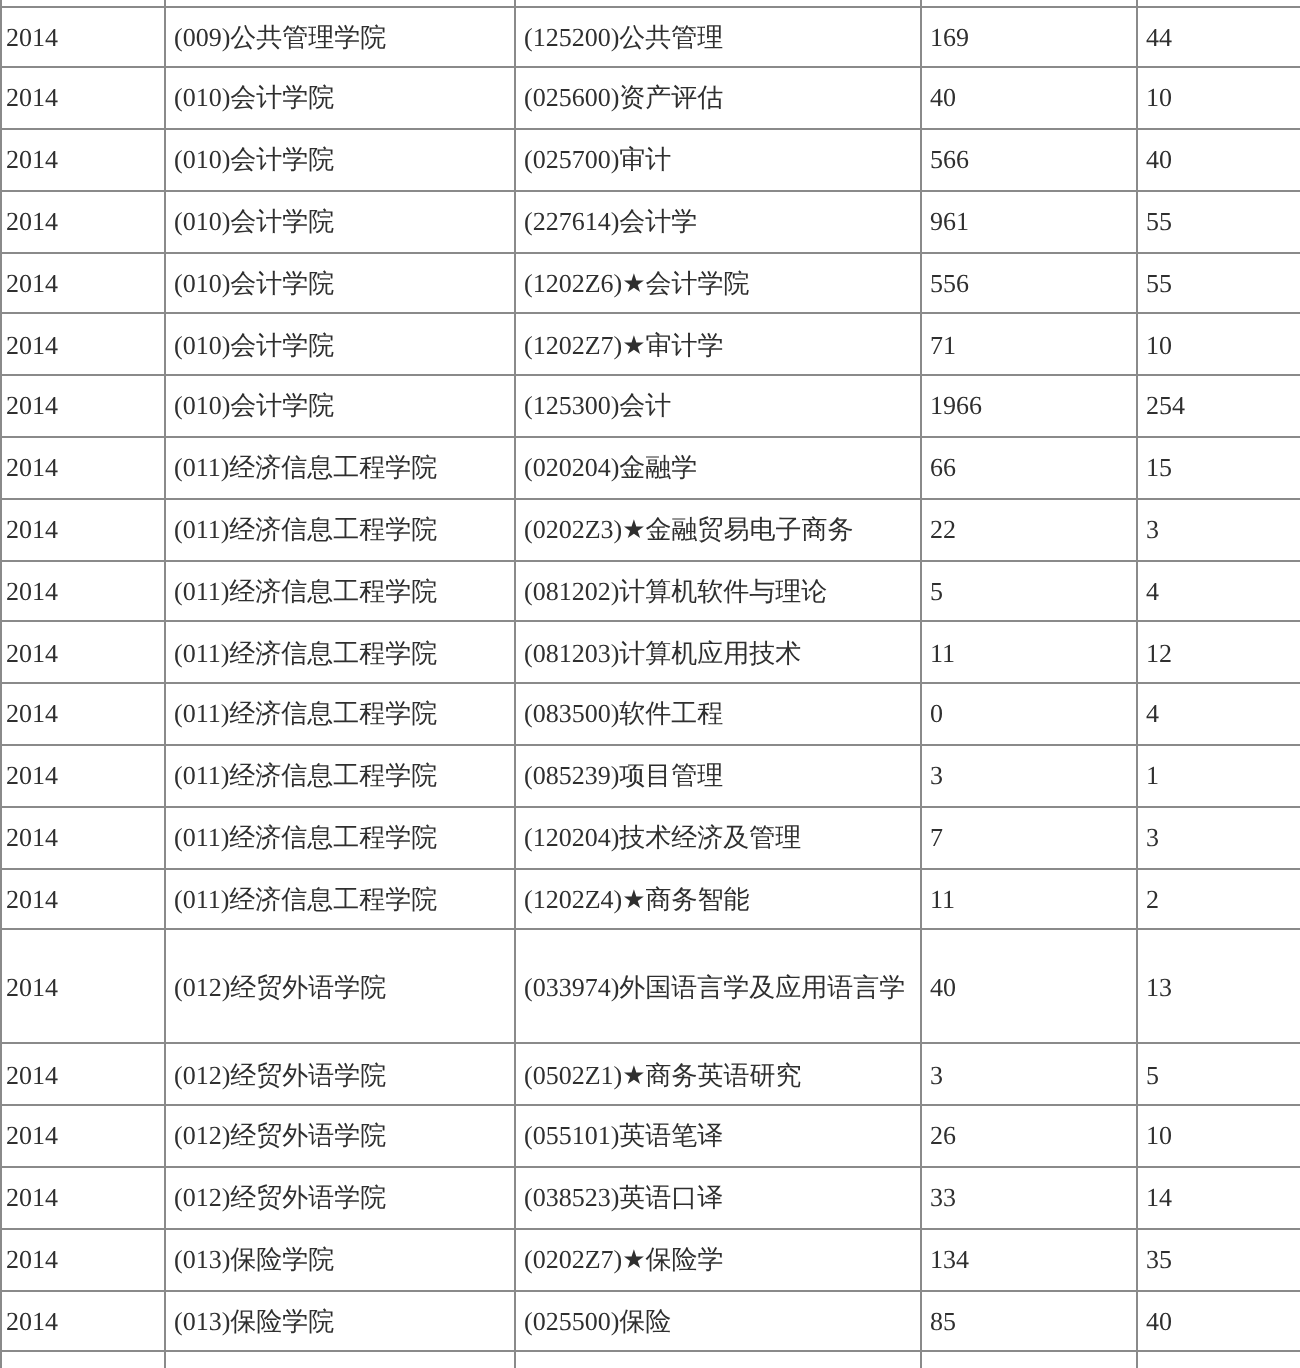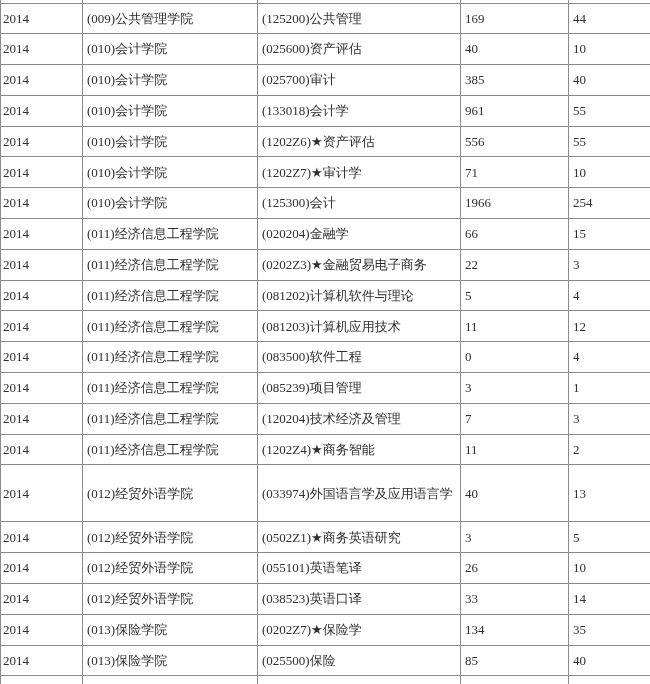--- a/index.html
+++ b/index.html
@@ -71,34 +71,34 @@
           <td class="year-col">2014</td>
           <td>(010)会计学院</td>
           <td>(025600)资产评估</td>
           <td>40</td>
           <td>10</td>
         </tr>
         <tr>
           <td class="year-col">2014</td>
           <td>(010)会计学院</td>
           <td>(025700)审计</td>
-          <td>385</td>
-          <td>40</td>
-        </tr>
-        <tr>
-          <td class="year-col">2014</td>
-          <td>(010)会计学院</td>
-          <td>(133018)会计学</td>
+          <td>566</td>
+          <td>40</td>
+        </tr>
+        <tr>
+          <td class="year-col">2014</td>
+          <td>(010)会计学院</td>
+          <td>(227614)会计学</td>
           <td>961</td>
           <td>55</td>
         </tr>
         <tr>
           <td class="year-col">2014</td>
           <td>(010)会计学院</td>
-          <td>(1202Z6)★资产评估</td>
+          <td>(1202Z6)★会计学院</td>
           <td>556</td>
           <td>55</td>
         </tr>
         <tr>
           <td class="year-col">2014</td>
           <td>(010)会计学院</td>
           <td>(1202Z7)★审计学</td>
           <td>71</td>
           <td>10</td>
         </tr>

